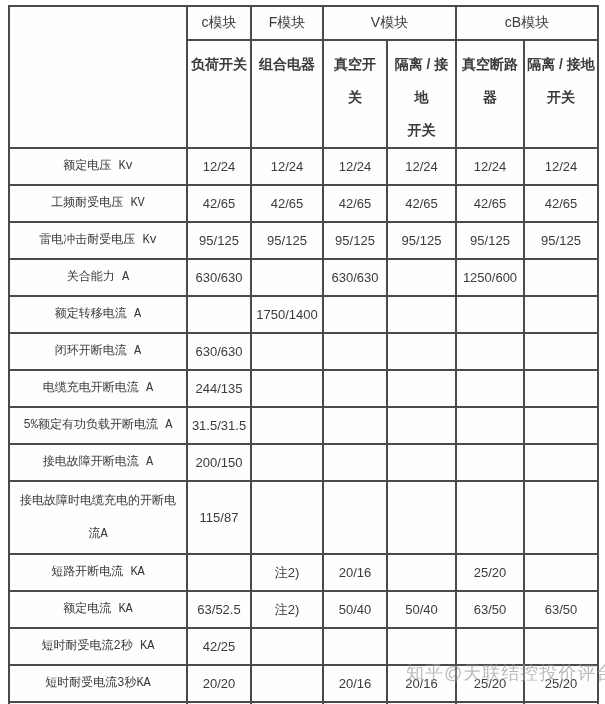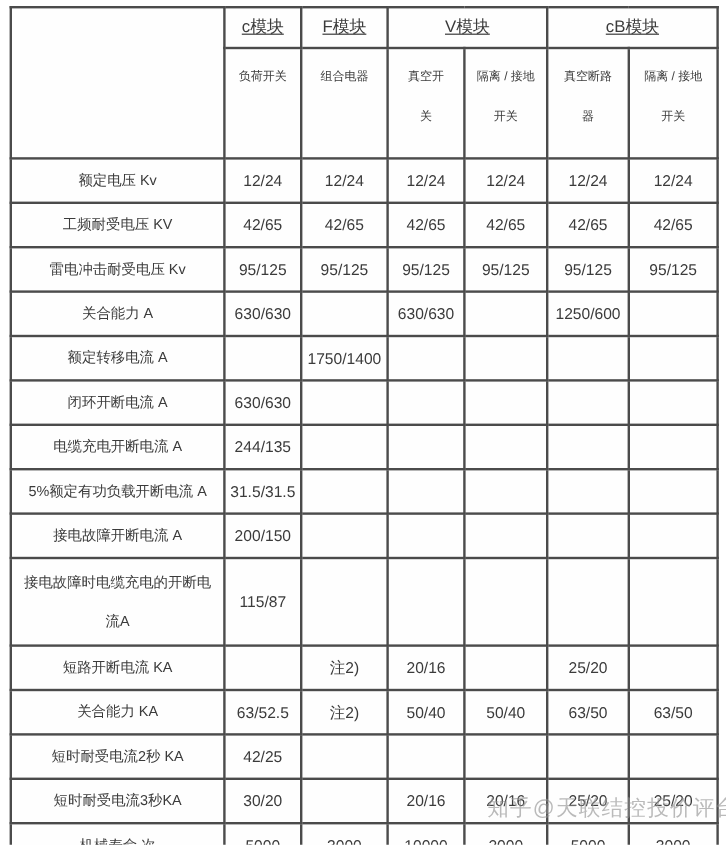--- a/index.html
+++ b/index.html
@@ -20,36 +20,38 @@
   }
   .spec th, .spec td {
     border: 2px solid #4b4b4b;
     text-align: center;
     vertical-align: middle;
     font-weight: normal;
     overflow: hidden;
     padding: 0;
     background: #fefefe;
   }
-  .spec thead tr.groups th { height: 32px; font-size: 14px; text-decoration: underline; }
+  .spec thead tr.groups th { height: 32px; font-size: 14px; }
   .spec thead tr.subs th {
     height: 63px;
-    padding: 7px 1px 17px;
+    padding: 7px 1px 0;
     vertical-align: top;
     line-height: 33px;
-    font-size: 10px;
+    font-size: 14px;
     white-space: pre-line;
+    font-weight: bold;
   }
   .spec th.corner { background: #fefefe; }
   .spec tbody td { height: 35px; font-size: 13px; }
   .spec tbody td.label {
     font-size: 12px;
     line-height: 33px;
     white-space: pre-line;
     padding: 0 1px;
+    font-family: Liberation Mono, monospace;
   }
   .spec tbody tr.tall td { height: 71px; }
   .watermark {
     position: absolute;
     left: 406px; top: 660px;
     font-size: 18px;
     line-height: 26px;
     color: #8d8d8d;
     opacity: 0.6;
     letter-spacing: 1px;
@@ -189,40 +191,40 @@
         <tr>
           <td class="label">短路开断电流 KA</td>
           <td class="val"></td>
           <td class="val">注2)</td>
           <td class="val">20/16</td>
           <td class="val"></td>
           <td class="val">25/20</td>
           <td class="val"></td>
         </tr>
         <tr>
-          <td class="label">关合能力 KA</td>
+          <td class="label">额定电流 KA</td>
           <td class="val">63/52.5</td>
           <td class="val">注2)</td>
           <td class="val">50/40</td>
           <td class="val">50/40</td>
           <td class="val">63/50</td>
           <td class="val">63/50</td>
         </tr>
         <tr>
           <td class="label">短时耐受电流2秒 KA</td>
           <td class="val">42/25</td>
           <td class="val"></td>
           <td class="val"></td>
           <td class="val"></td>
           <td class="val"></td>
           <td class="val"></td>
         </tr>
         <tr>
           <td class="label">短时耐受电流3秒KA</td>
-          <td class="val">30/20</td>
+          <td class="val">20/20</td>
           <td class="val"></td>
           <td class="val">20/16</td>
           <td class="val">20/16</td>
           <td class="val">25/20</td>
           <td class="val">25/20</td>
         </tr>
         <tr>
           <td class="label">机械寿命 次</td>
           <td class="val">5000</td>
           <td class="val">3000</td>

